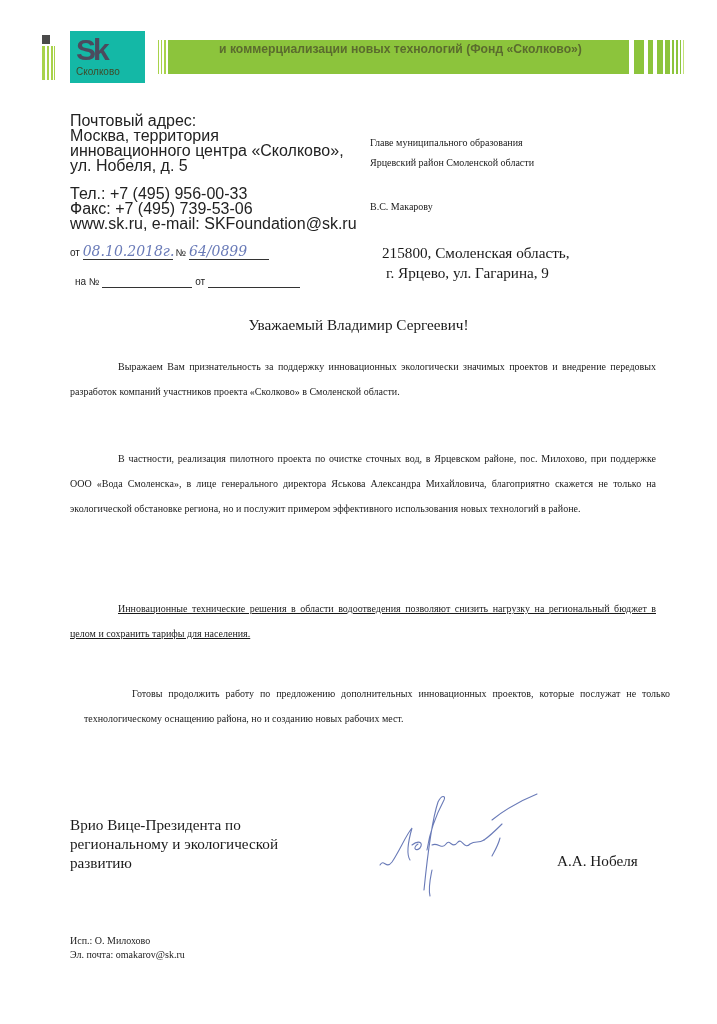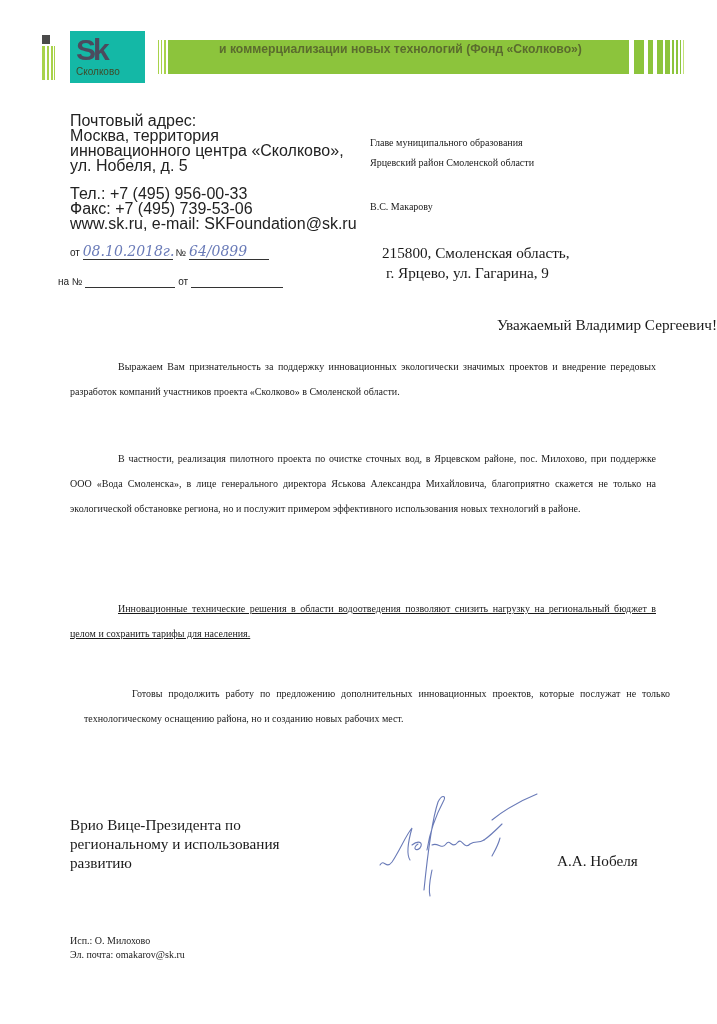--- a/index.html
+++ b/index.html
@@ -25,21 +25,21 @@
     .sender .gap { height: 13px; }
 
     .reg-line { font-family: "Liberation Sans", sans-serif; font-size: 10px; color: #222; }
     .hand { font-family: "DejaVu Serif", serif; font-style: italic; color: #6a7bb8; font-size: 14px; margin-top: 12px; }
     .uline { display: inline-block; border-bottom: 1px solid #333; }
 
     
     .recipient { left: 370px; top: 119px; font-size: 10px; line-height: 20px; margin-top: 14px; }
     .addr { left: 382px; top: 243px; font-size: 15.2px; line-height: 20px; }
 
-    .greeting { left: 0; width: 717px; top: 316px; text-align: right; font-size: 15.2px; }
+    .greeting { left: 0; width: 717px; top: 316px; text-align: center; font-size: 15.2px; }
 
     .body-text { left: 70px; width: 586px; font-size: 10px; line-height: 25px; text-align: justify; }
     .body-text p { margin: 0; text-indent: 48px; text-align-last: left; }
 
     .sig-title { left: 70px; top: 815px; font-size: 15.2px; line-height: 19px; }
     .sig-name { left: 557px; top: 852px; font-size: 15.2px; }
     .signature { left: 372px; top: 790px; width: 170px; height: 110px; }
 
     .executor { left: 70px; top: 934px; font-size: 10px; line-height: 14px; color: #222; }
   </style>
@@ -89,21 +89,21 @@
   <div>Факс: +7 (495) 739-53-06</div>
   <div>www.sk.ru, e-mail: SKFoundation@sk.ru</div>
 </div>
 
 <div class="abs reg-line" style="left:70px; top:243px;">
   <span>от</span>
   <span class="uline" style="width:90px;"><span class="hand">08.10.2018г.</span></span>
   <span>№</span>
   <span class="uline" style="width:80px;"><span class="hand">64/0899</span></span>
 </div>
-<div class="abs reg-line" style="left:58px; top:276px;">
+<div class="abs reg-line" style="left:75px; top:276px;">
   <span>на №</span>
   <span class="uline" style="width:90px;">&nbsp;</span>
   <span>от</span>
   <span class="uline" style="width:92px;">&nbsp;</span>
 </div>
 
 <div class="abs recipient">
   <div>Главе муниципального образования</div>
   <div>Ярцевский район Смоленской области</div>
   <div style="height:24px;"></div>
@@ -124,21 +124,21 @@
 </div>
 <div class="abs body-text" style="top:596px;text-decoration:underline;">
   <p>Инновационные технические решения в области водоотведения позволяют снизить нагрузку на региональный бюджет в целом и сохранить тарифы для населения.</p>
 </div>
 <div class="abs body-text" style="top:681px;margin-left:14px;">
   <p>Готовы продолжить работу по предложению дополнительных инновационных проектов, которые послужат не только технологическому оснащению района, но и созданию новых рабочих мест.</p>
 </div>
 
 <div class="abs sig-title">
   <div>Врио Вице-Президента по</div>
-  <div>региональному и использования</div>
+  <div>региональному и экологической</div>
   <div>развитию</div>
 </div>
 <svg class="abs signature" viewBox="0 0 170 110">
   <g fill="none" stroke="#6a7bb8" stroke-width="1.1" stroke-linecap="round">
     <path d="M8 75 C12 68, 14 80, 20 72 C28 60, 34 45, 40 38 C36 52, 34 64, 38 70"></path>
     <path d="M40 55 C46 50, 52 52, 48 58 C44 62, 40 58, 46 54"></path>
     <path d="M55 60 C58 40, 64 25, 72 10 C74 6, 70 4, 66 12 C60 30, 56 60, 52 100"></path>
     <path d="M60 55 C66 52, 70 60, 74 54 C78 48, 80 60, 86 52 C90 48, 92 60, 98 54 C104 50, 106 54, 112 50"></path>
     <path d="M112 50 C118 46, 124 40, 130 34"></path>
     <path d="M128 48 C126 56, 122 62, 120 66"></path>

